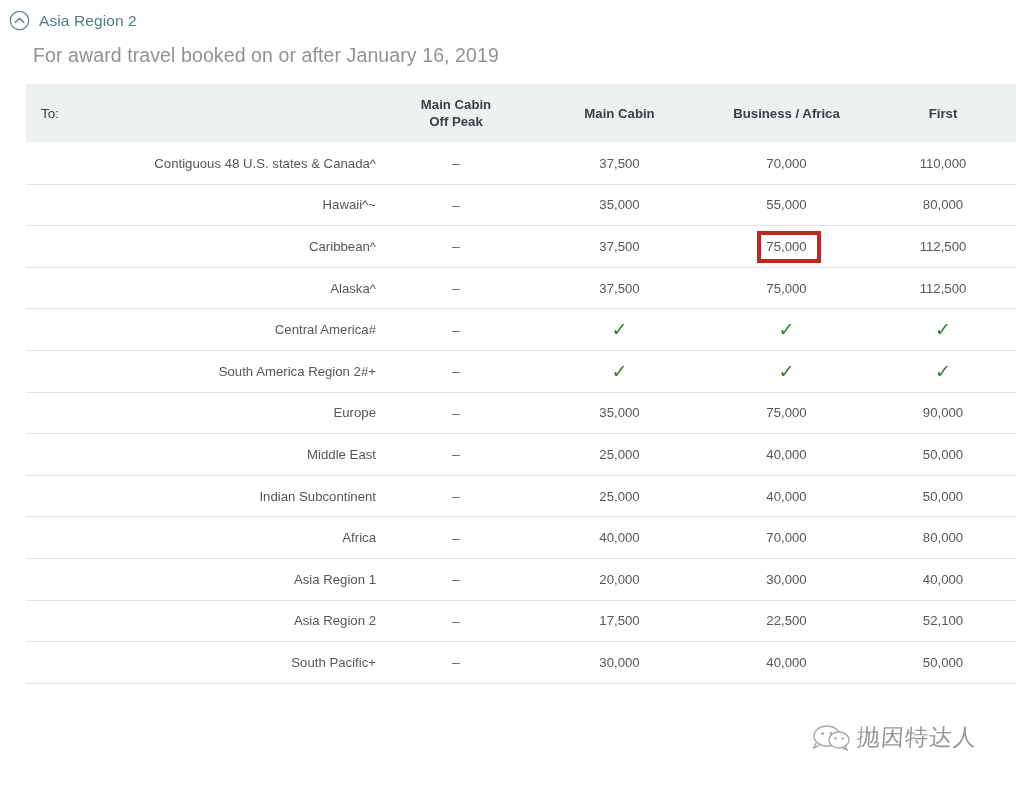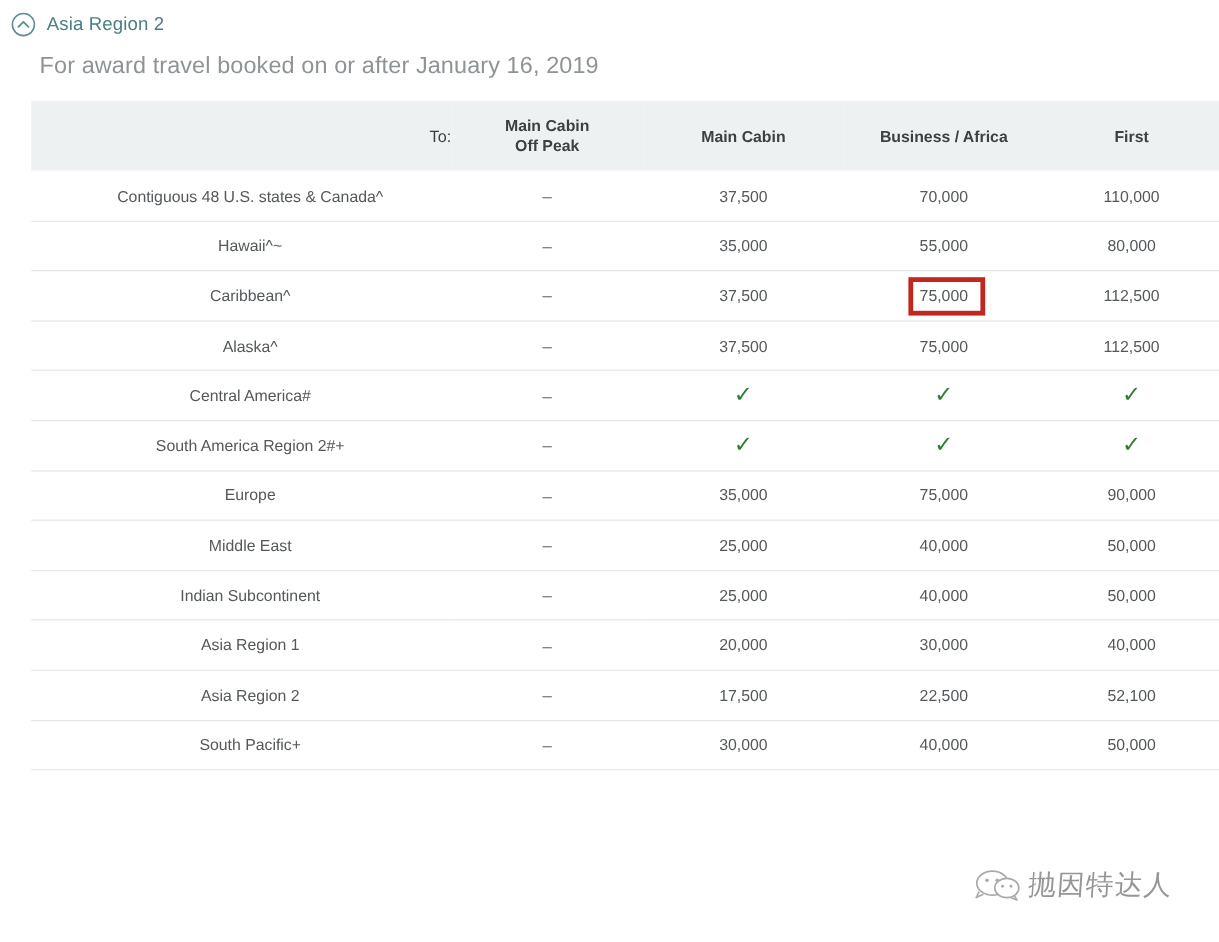--- a/index.html
+++ b/index.html
@@ -65,41 +65,41 @@
     font-size: 13.2px;
     font-weight: 700;
     color: #3c4043;
     padding: 0;
     height: 58px;
     vertical-align: middle;
     text-align: center;
     line-height: 17px;
   }
   table.award thead th.col-to {
-    text-align: right;
+    text-align: left;
     padding-left: 15px;
     font-weight: 400;
     font-size: 13.5px;
     color: #3c4043;
   }
   table.award tbody td {
     height: 40.6px;
     font-size: 13.2px;
     color: #54585a;
     text-align: center;
     vertical-align: middle;
     border-bottom: 1px solid #e3e6e7;
     padding: 0;
     position: relative;
   }
   table.award tbody tr:first-child td {
     border-top: 1px solid #ffffff;
   }
   table.award tbody td.dest {
-    text-align: center;
+    text-align: right;
     padding-left: 15px;
     color: #54585a;
   }
   table.award tbody td.dash {
     color: #6b6f71;
     font-size: 14px;
   }
   .check {
     color: #2e7d32;
     font-size: 19px;
@@ -249,20 +249,27 @@
           <td>50,000</td>
         </tr>
         <tr>
           <td class="dest">Indian Subcontinent</td>
           <td class="dash">–</td>
           <td>25,000</td>
           <td>40,000</td>
           <td>50,000</td>
         </tr>
         <tr>
+          <td class="dest">Africa</td>
+          <td class="dash">–</td>
+          <td>40,000</td>
+          <td>70,000</td>
+          <td>80,000</td>
+        </tr>
+        <tr>
           <td class="dest">Asia Region 1</td>
           <td class="dash">–</td>
           <td>20,000</td>
           <td>30,000</td>
           <td>40,000</td>
         </tr>
         <tr>
           <td class="dest">Asia Region 2</td>
           <td class="dash">–</td>
           <td>17,500</td>

